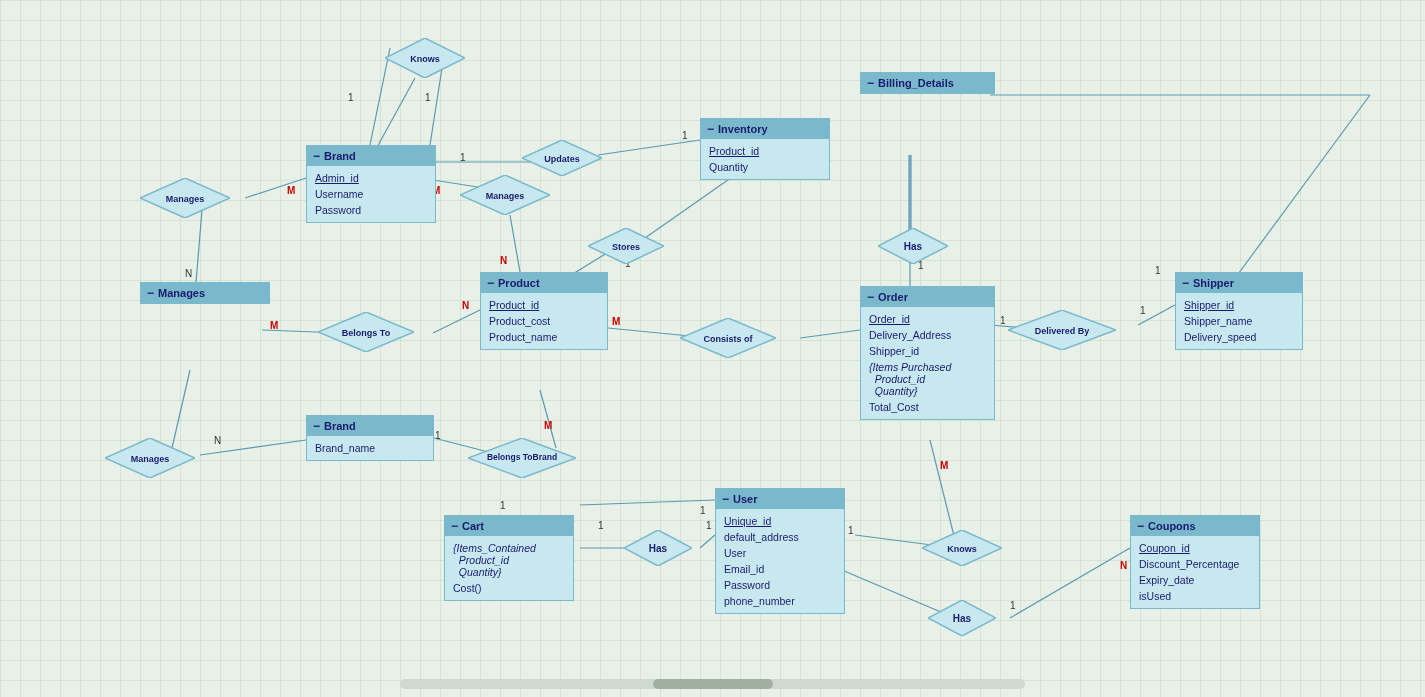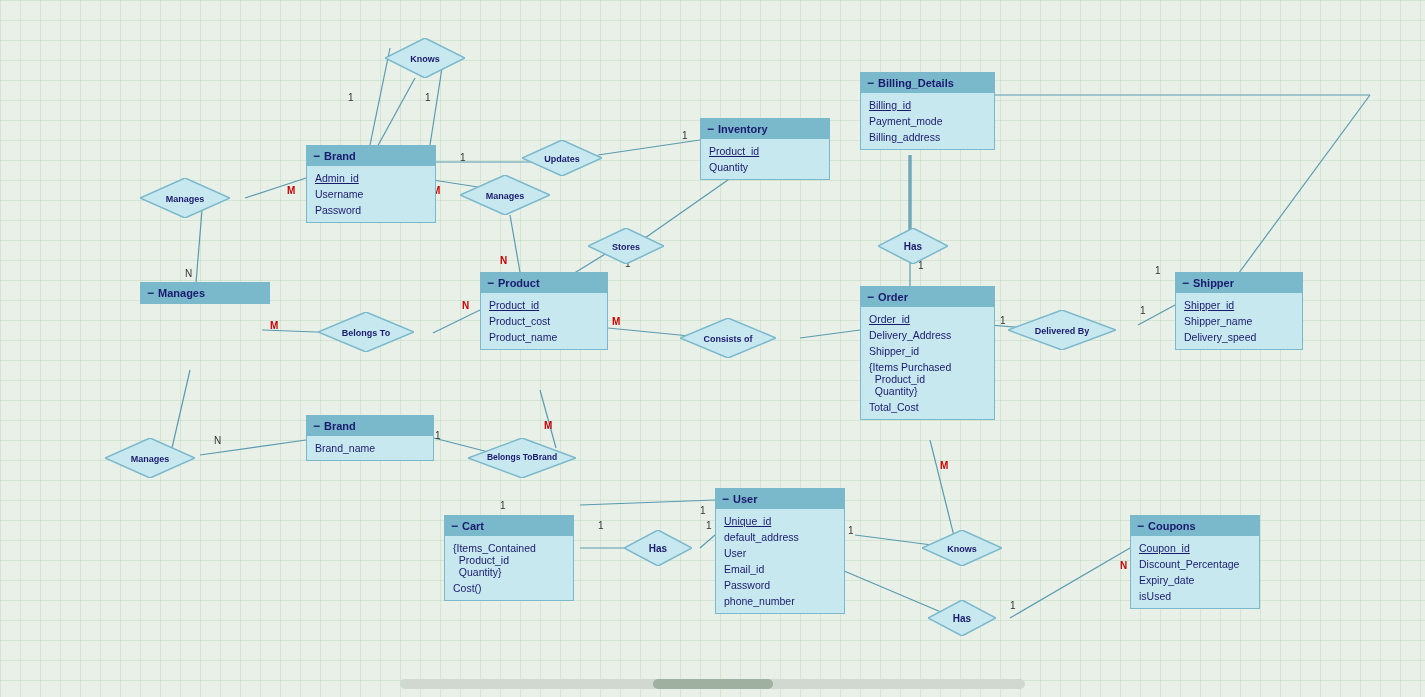--- a/index.html
+++ b/index.html
@@ -49,20 +49,21 @@
     }
     .entity-attr {
       padding: 2px 0;
       color: #1a1a6e;
       font-size: 10.5px;
     }
     .entity-attr.pk {
       text-decoration: underline;
     }
     .entity-attr.italic {
+      font-style: italic;
     }
     
     .lines-svg {
       position: absolute;
       top: 0; left: 0;
       width: 1425px;
       height: 697px;
       pointer-events: none;
     }
     .label-text {
@@ -284,25 +285,20 @@
       <div class="entity-attr italic">{Items Purchased<br>&nbsp;&nbsp;Product_id<br>&nbsp;&nbsp;Quantity}</div>
       <div class="entity-attr">Total_Cost</div>
     </div>
   </div>
 
   <div class="entity" style="left:860px;top:72px;width:135px;">
     <div class="entity-header">
       <span class="minus">−</span>
       <span>Billing_Details</span>
     </div>
-    <div class="entity-body">
-      <div class="entity-attr pk">Billing_id</div>
-      <div class="entity-attr">Payment_mode</div>
-      <div class="entity-attr">Billing_address</div>
-    </div>
   </div>
 
   <div class="entity" style="left:1175px;top:272px;width:128px;">
     <div class="entity-header">
       <span class="minus">−</span>
       <span>Shipper</span>
     </div>
     <div class="entity-body">
       <div class="entity-attr pk">Shipper_id</div>
       <div class="entity-attr">Shipper_name</div>

